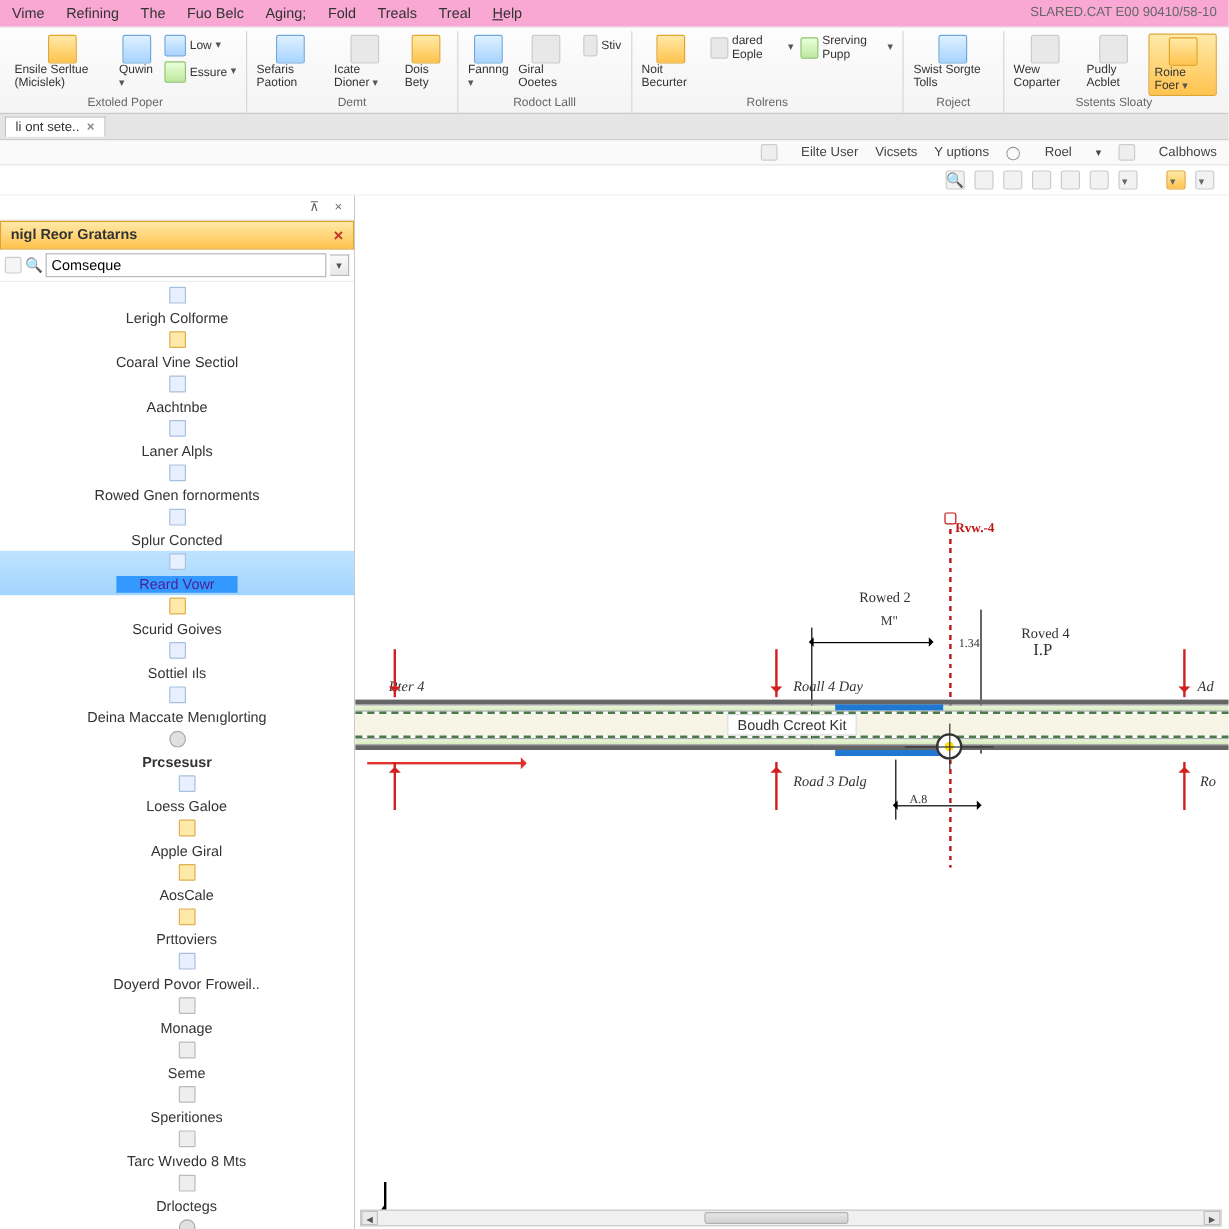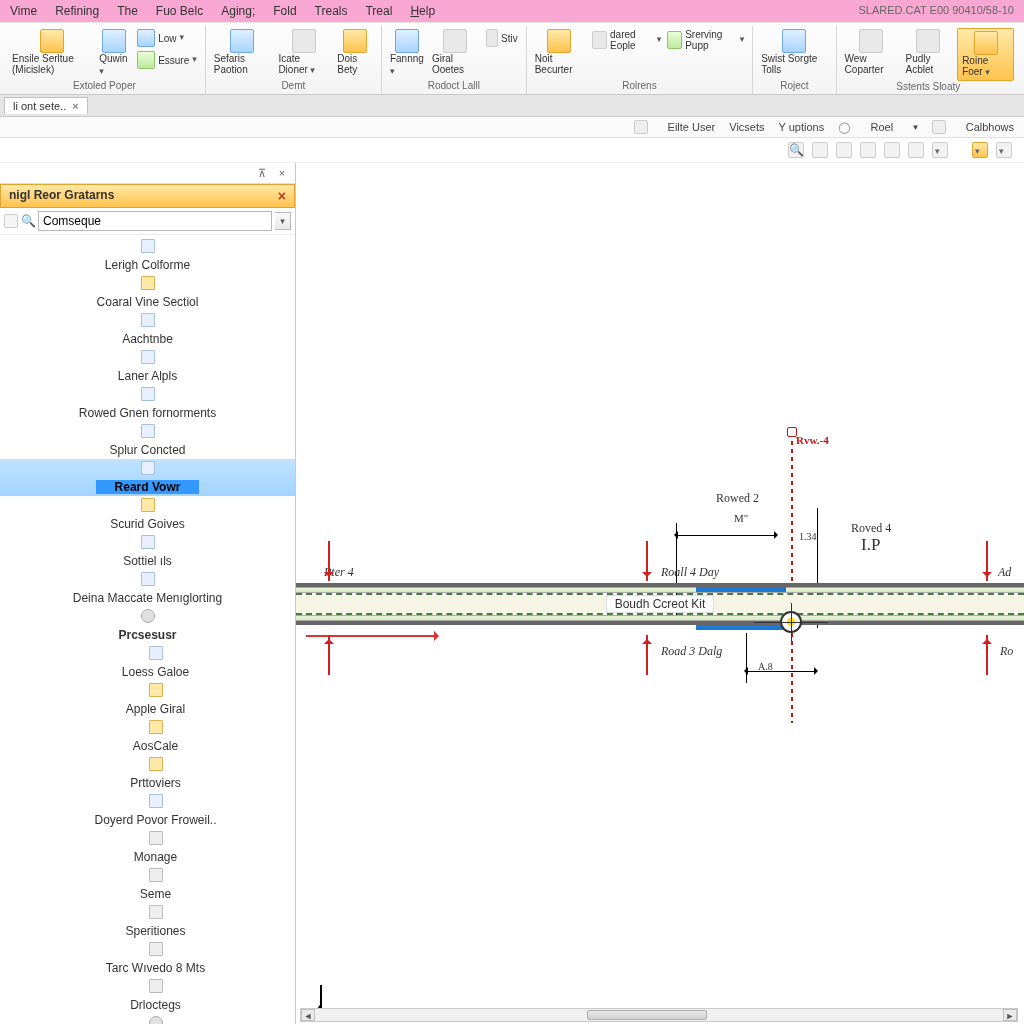--- a/index.html
+++ b/index.html
@@ -51,21 +51,21 @@
 .panel-title .px { color: #c0392b; font-weight: bold; cursor: default; font-size: 14px; }
 
 .searchrow { display: flex; align-items: center; gap: 3px; padding: 3px 4px; border-bottom: 1px solid #eee; }
 .searchrow .sicon { width: 14px; height: 14px; border: 1px solid #ccc; background: #f5f5f5; border-radius: 2px; }
 .searchrow input { flex: 1; font-size: 12px; padding: 2px 4px; border: 1px solid #b8b8b8; }
 .searchrow .sdd { width: 16px; height: 18px; border: 1px solid #b8b8b8; border-left: none; background: linear-gradient(#fafafa,#e8e8e8); text-align: center; font-size: 9px; line-height: 16px; color: #555; cursor: default; }
 
 .tree { flex: 1; overflow: auto; padding: 2px 0; }
 .tnode { display: flex; align-items: center; gap: 5px; padding: 2px 6px; font-size: 12px; cursor: default; flex-direction: column; }
 .tnode.sel { background: linear-gradient(#bfe3ff,#a3d4ff); }
-.tnode.sel .tlabel { background: #3399ff; color: #000000; padding: 0 19px; font-weight: bold; }
+.tnode.sel .tlabel { background: #3399ff; color: #4c1d95; padding: 0 19px; }
 .tnode.sub { padding-left: 22px; }
 .ticon { width: 14px; height: 14px; background: #f5e9b8; border: 1px solid #d0c070; border-radius: 1px; flex-shrink: 0; }
 .ticon.folder { background: #ffe9a8; border-color: #e0b050; }
 .ticon.doc { background: #e8f0ff; border-color: #a8c0e0; }
 .ticon.grid { background: #eee; border-color: #bbb; }
 .ticon.gear { background: #e0e0e0; border-color: #aaa; border-radius: 50%; }
 
 
 .canvas { flex: 1; background: #fff; position: relative; overflow: hidden; }
 .road-assembly { position: absolute; left: 0; right: 0; top: 420px; }
@@ -400,21 +400,21 @@
       <div class="pole-cap"></div>
     </div>
     <span class="canvas-text red" style="left:500px;top:271px">Rvw.-4</span>
 
     <span class="canvas-text" style="left:420px;top:328px">Rowed 2</span>
     <span class="canvas-text" style="left:438px;top:349px;font-size:11px">M"</span>
     <div class="blackarrow-h" style="left:380px;top:372px;width:100px"></div>
     <div class="tick-v" style="left:380px;top:360px;height:100px"></div>
 
     <span class="canvas-text" style="left:555px;top:358px">Roved 4</span>
-    <span class="canvas-text" style="left:565px;top:372px;font-size:17px">I.P</span>
+    <span class="canvas-text" style="left:565px;top:372px;font-size:14px">I.P</span>
     <div class="tick-v" style="left:521px;top:345px;height:120px"></div>
     <span class="canvas-text" style="left:503px;top:368px;font-size:10px">1.34</span>
 
     <div class="road-assembly">
       <div class="road-line edge"></div>
       <div class="road-band green"></div>
       <div class="road-dash"></div>
       <div class="road-center">
         <span class="road-label-center">Boudh Ccreot Kit</span>
       </div>

